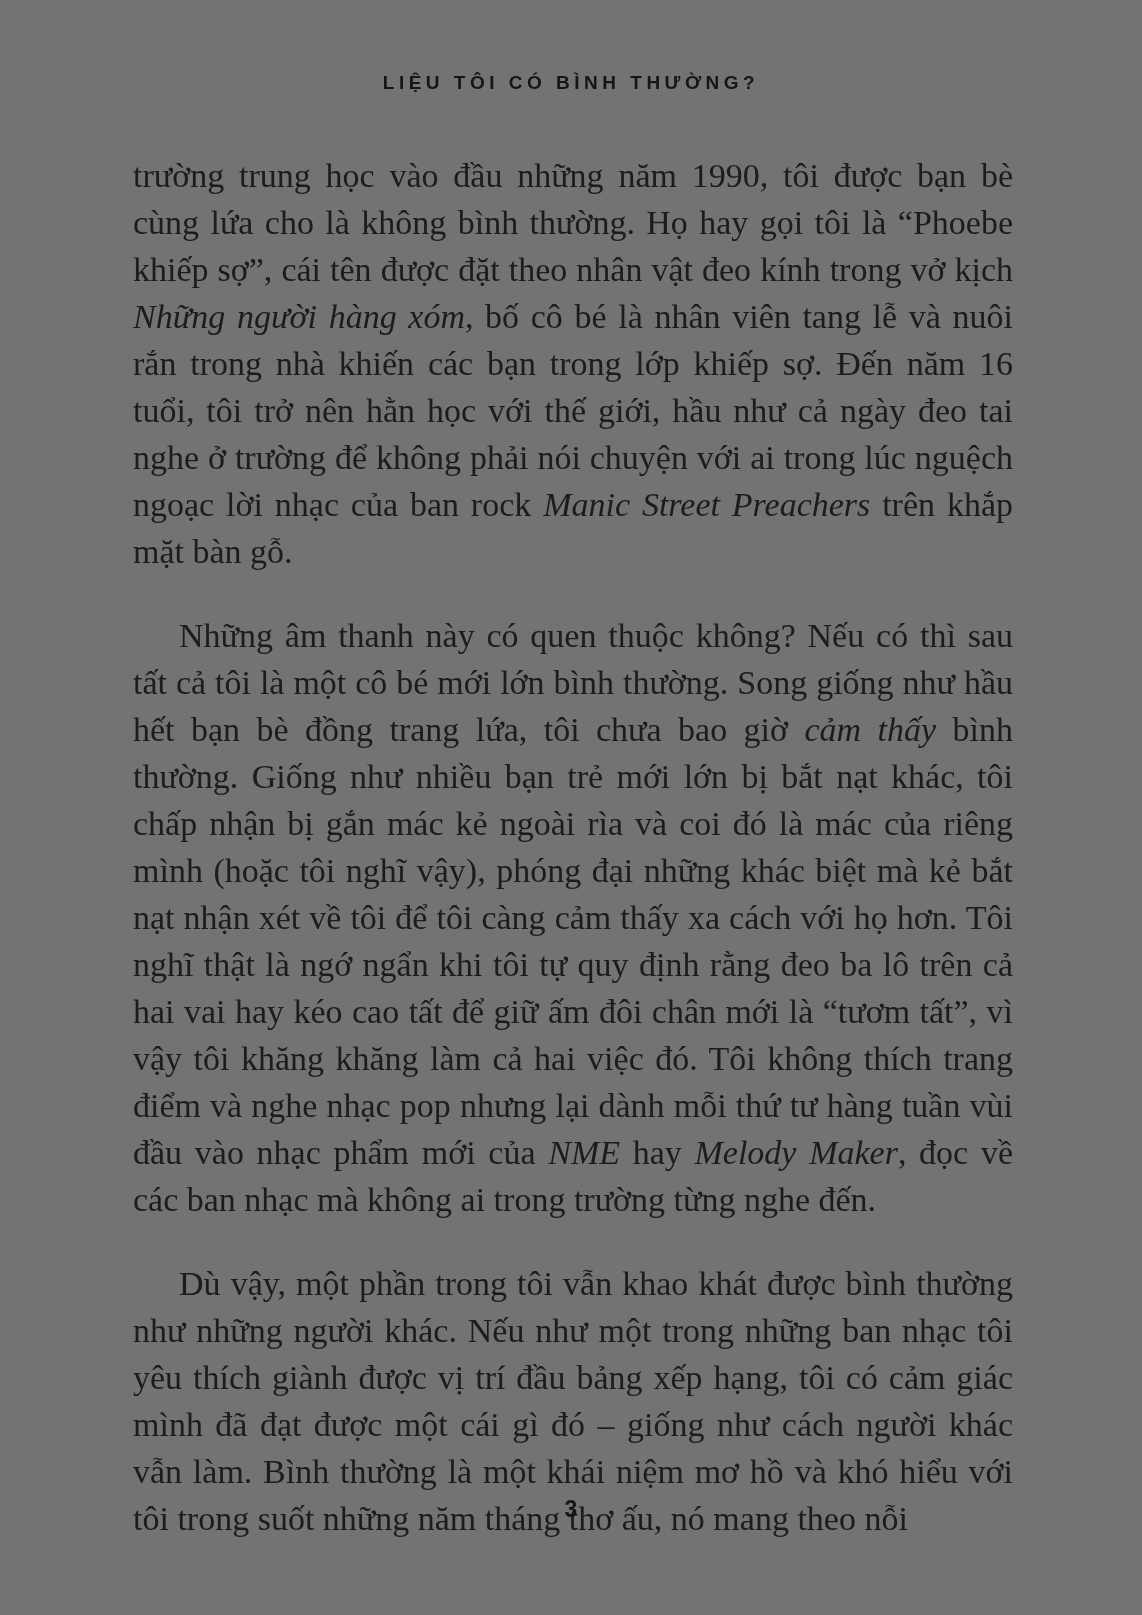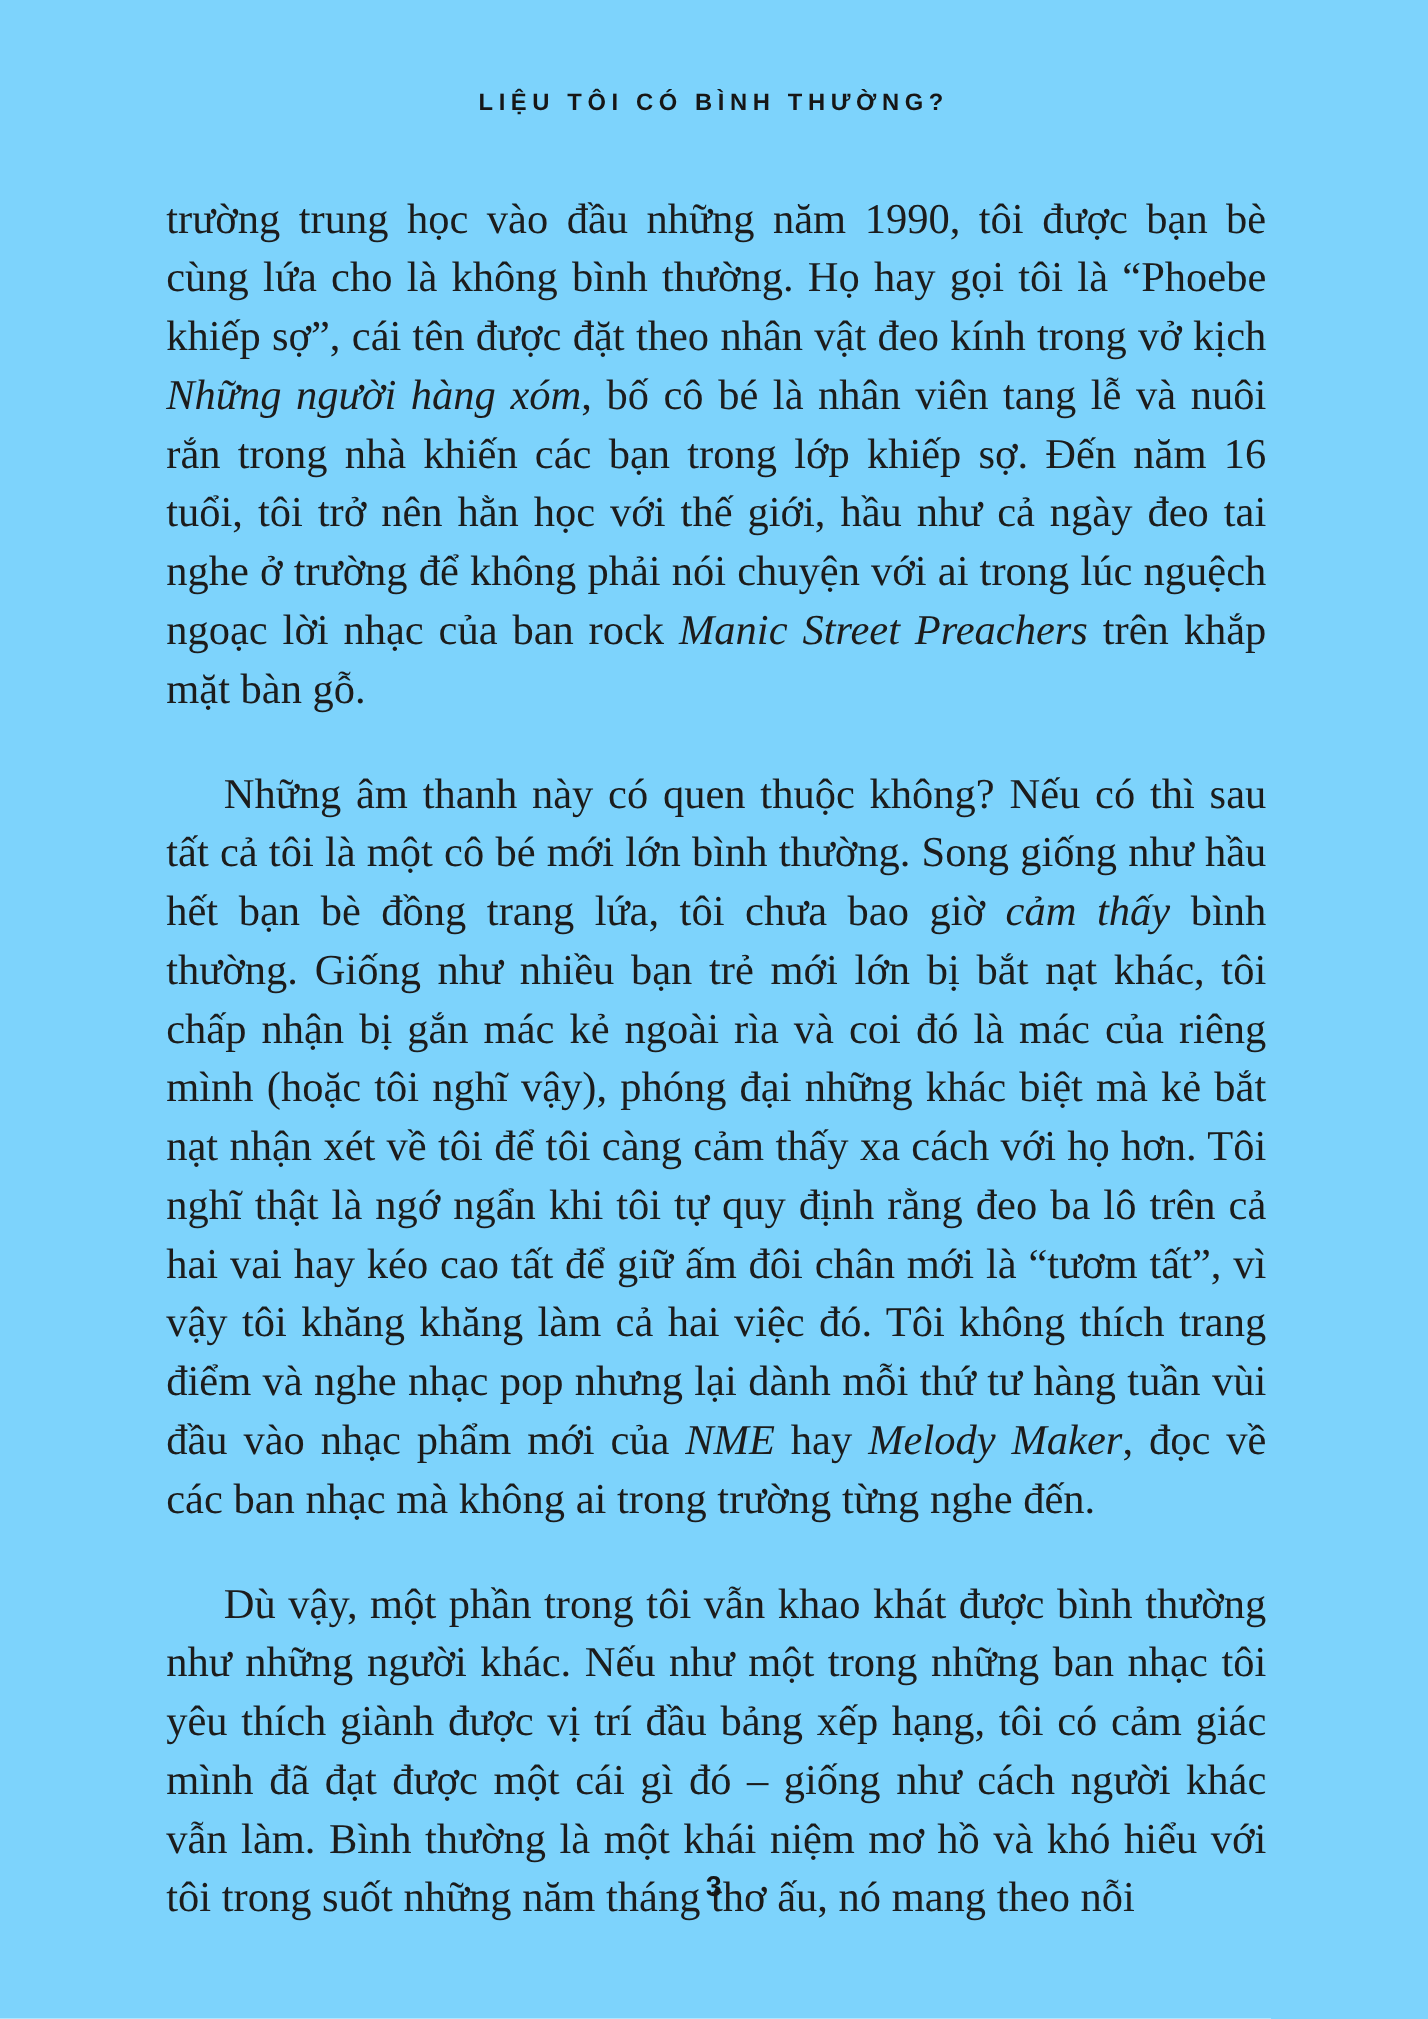--- a/index.html
+++ b/index.html
@@ -4,21 +4,21 @@
 <style>
   html, body {
     margin: 0;
     padding: 0;
     background: #ffffff;
   }
   .page {
     position: relative;
     width: 1142px;
     height: 1615px;
-    background: #7dd3fc;
+    background: #737373;
     overflow: hidden;
     font-family: "Liberation Serif", serif;
     color: #1c1c1c;
   }
   .running-header {
     position: absolute;
     top: 72px;
     left: 0;
     width: 100%;
     text-align: center;

